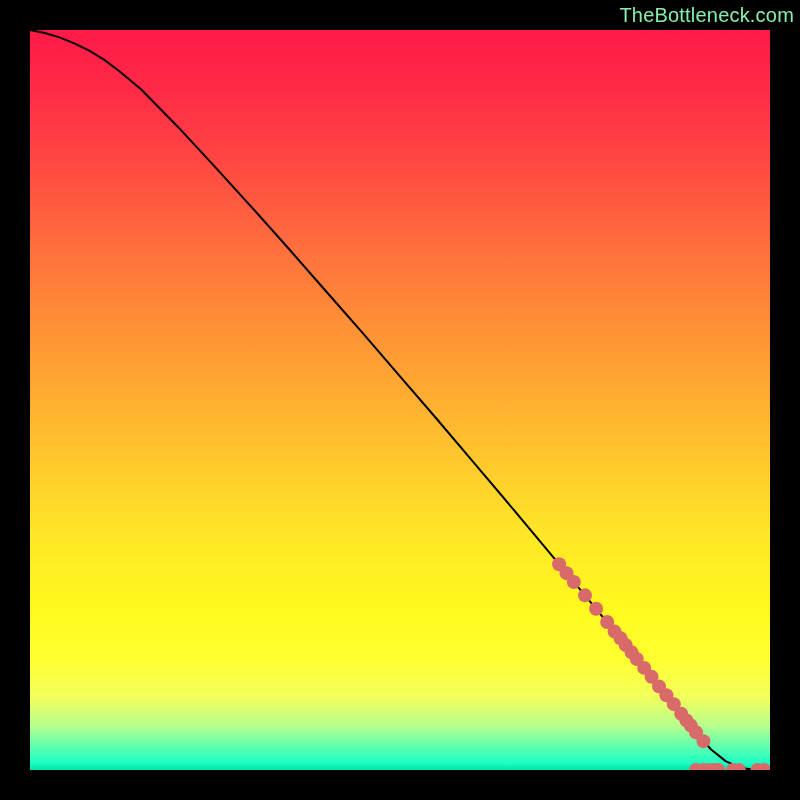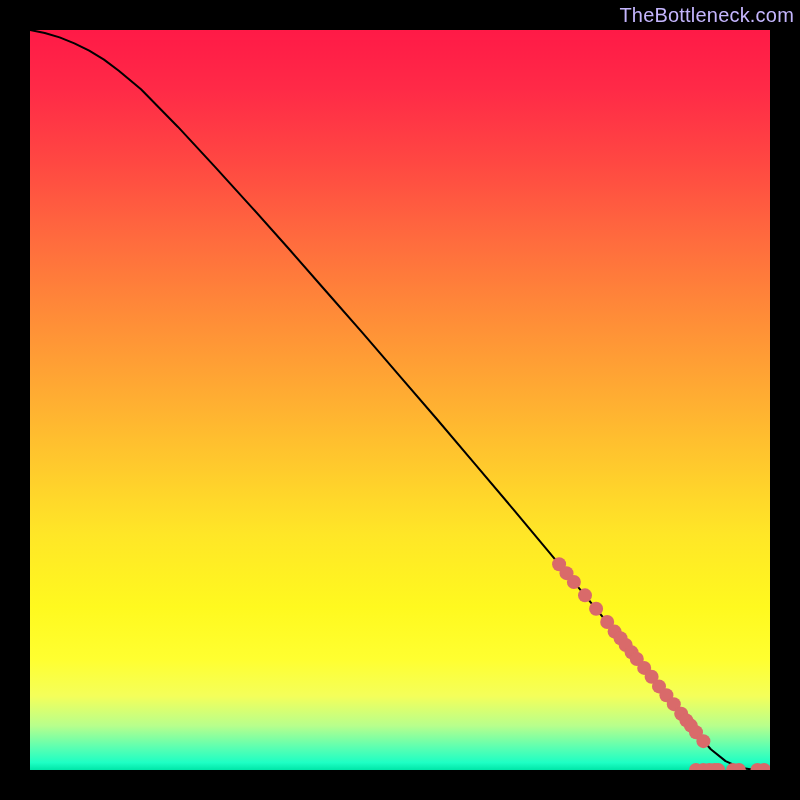--- a/index.html
+++ b/index.html
@@ -46,21 +46,21 @@
       #b8ff8c 94%,
       #5affb2 97%,
       #1effc4 99%,
       #00e6a8 100%
     );
   }
   .watermark {
     position: absolute;
     top: 4px;
     right: 6px;
-    color: #c4b5fd;
+    color: #86efac;
     font-size: 20px;
     font-weight: 500;
     letter-spacing: 0.2px;
     pointer-events: none;
   }
   svg.overlay {
     position: absolute;
     left: 0;
     top: 0;
     width: 100%;

